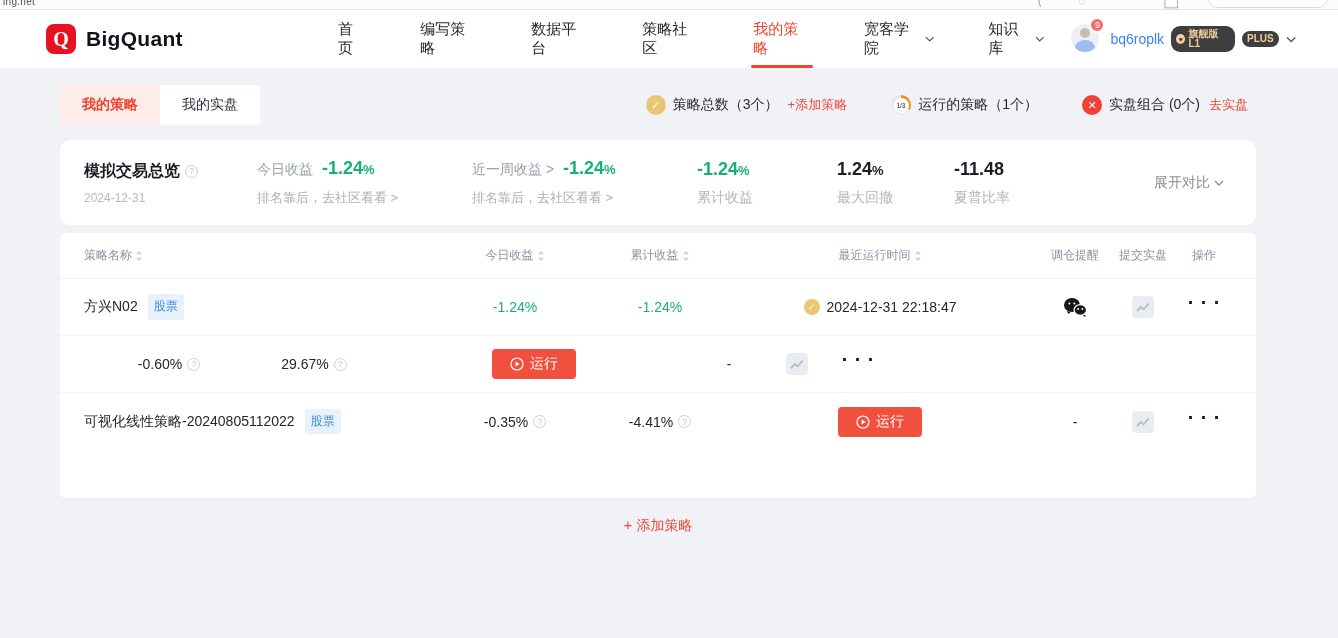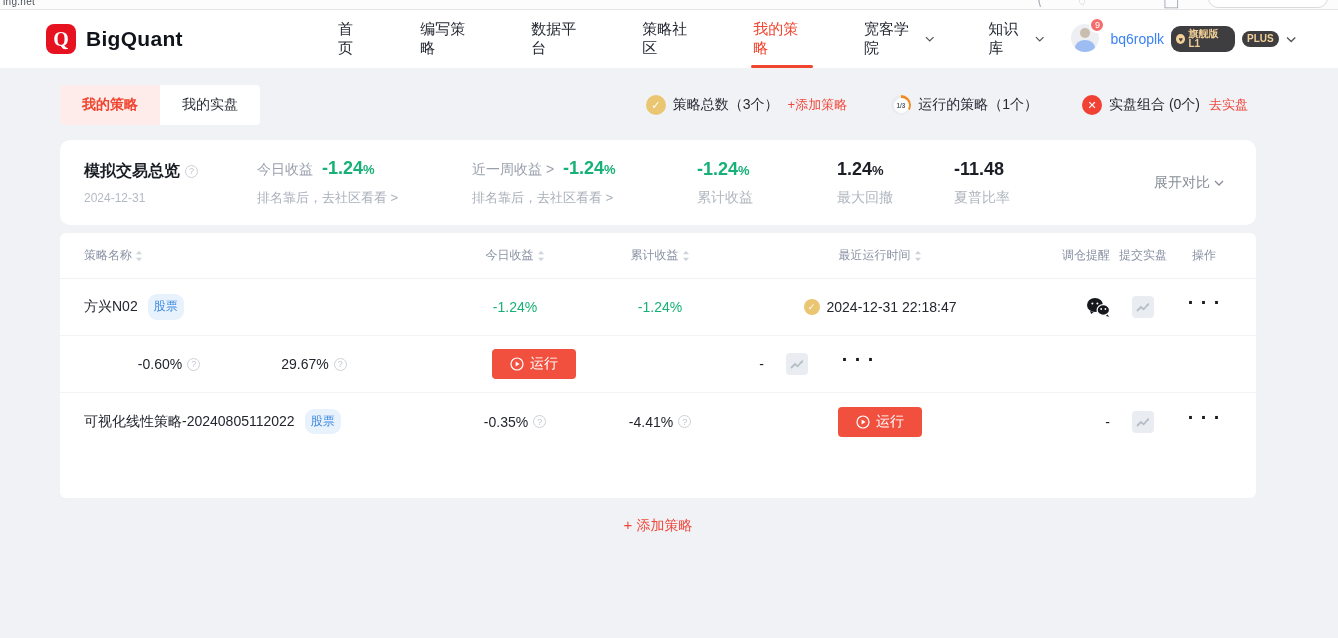--- a/index.html
+++ b/index.html
@@ -73,26 +73,26 @@
   
   .table-card { width:1196px; margin-top:8px; background:#fff; border-radius:6px; padding-bottom:48px; }
   .thead, .trow { display:flex; align-items:center; padding:0 24px; }
   .thead { height:46px; font-size:12px; color:#8a92a4; border-bottom:1px solid #f0f1f4; }
   .trow { height:57px; font-size:14px; color:#23262d; border-bottom:1px solid #f2f3f6; }
   .trow:last-child { border-bottom:none; }
   .c-name { flex:1; display:flex; align-items:center; gap:10px; }
   .c-today { width:170px; display:flex; justify-content:center; align-items:center; gap:5px; }
   .c-cum { width:120px; display:flex; justify-content:center; align-items:center; gap:5px; }
   .c-time { width:320px; display:flex; justify-content:center; align-items:center; gap:7px; }
-  .c-remind { width:70px; display:flex; justify-content:flex-end; align-items:center; }
+  .c-remind { width:70px; display:flex; justify-content:center; align-items:center; }
   .c-submit { width:66px; display:flex; justify-content:center; align-items:center; }
   .c-ops { width:56px; display:flex; justify-content:center; align-items:center;font-family:Liberation Mono, monospace; }
   .hcell { display:flex; align-items:center; gap:3px; }
   .green { color:#17b178; }
-  .tag { background:#e8f2fd; color:#3c87e0; font-size:12px; padding:5px 6px; border-radius:9px; line-height:1.3; }
+  .tag { background:#e8f2fd; color:#3c87e0; font-size:12px; padding:5px 6px; border-radius:3px; line-height:1.3; }
   .mini-check { width:16px; height:16px; border-radius:50%; background:#eac672; color:#fff; font-size:9px; display:flex; align-items:center; justify-content:center; flex:none; }
   .run-btn { width:84px; height:30px; background:#f2503f; border:none; border-radius:4px; color:#fff; font-size:14px; display:flex; align-items:center; justify-content:center; gap:6px; cursor:pointer; font-family:inherit; }
   .ops-dots { font-size:20px; font-weight:bold; color:#16181d; letter-spacing:1px; line-height:0; padding-bottom:8px; cursor:pointer; }
   .submit-ico { width:22px; height:22px; border-radius:4px; background:#e9edf2; display:flex; align-items:center; justify-content:center; cursor:pointer; }
   .dash { color:#23262d; }
 
   
   .footer-add { width:1196px; margin-top:18px; text-align:center; color:#f0483c; font-size:14px; cursor:pointer; }
   .footer-add .plus { font-size:15px; margin-right:4px; }
 </style>

